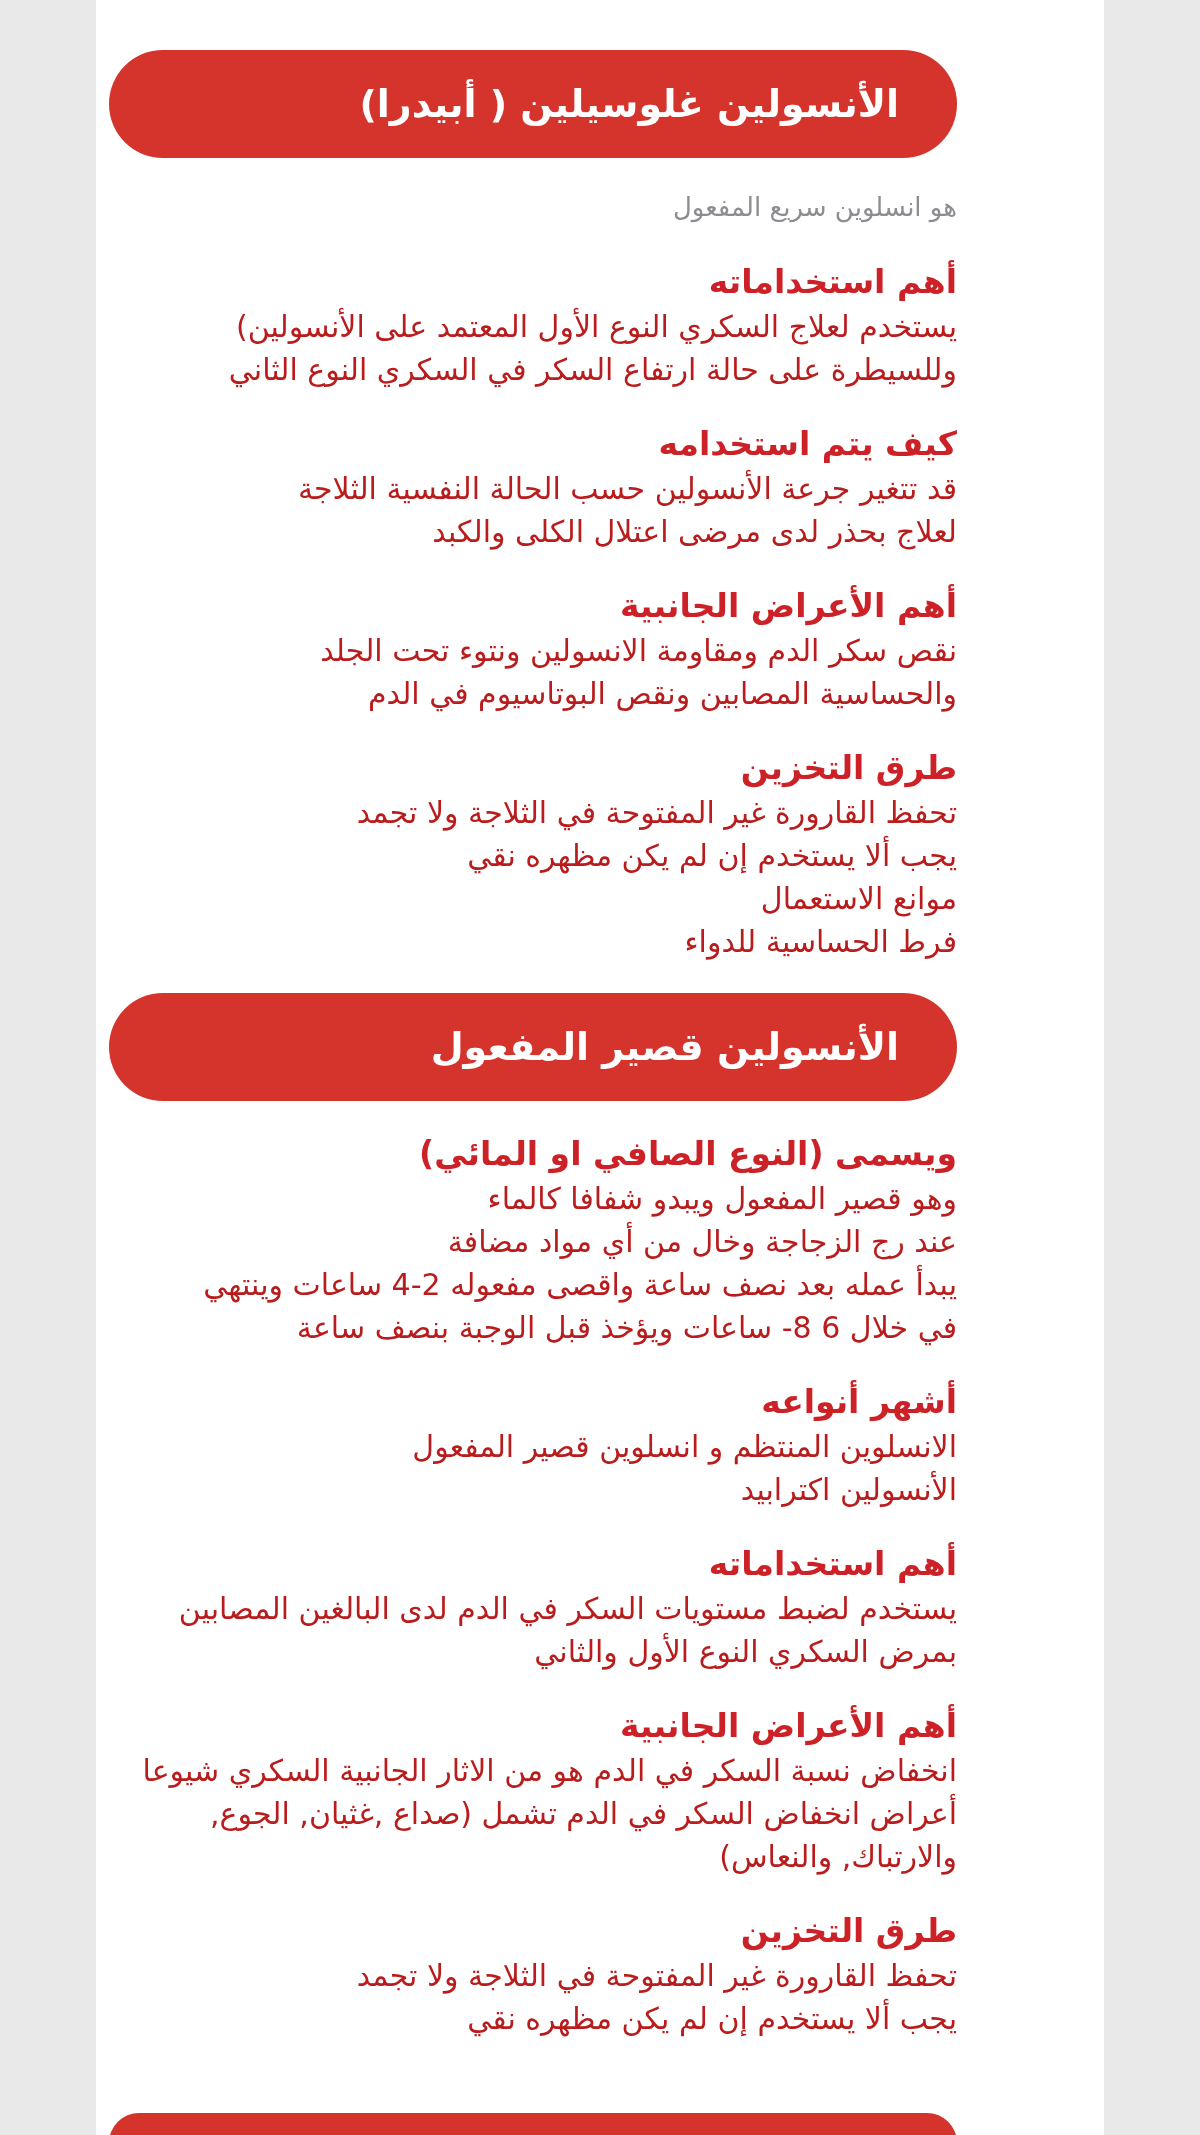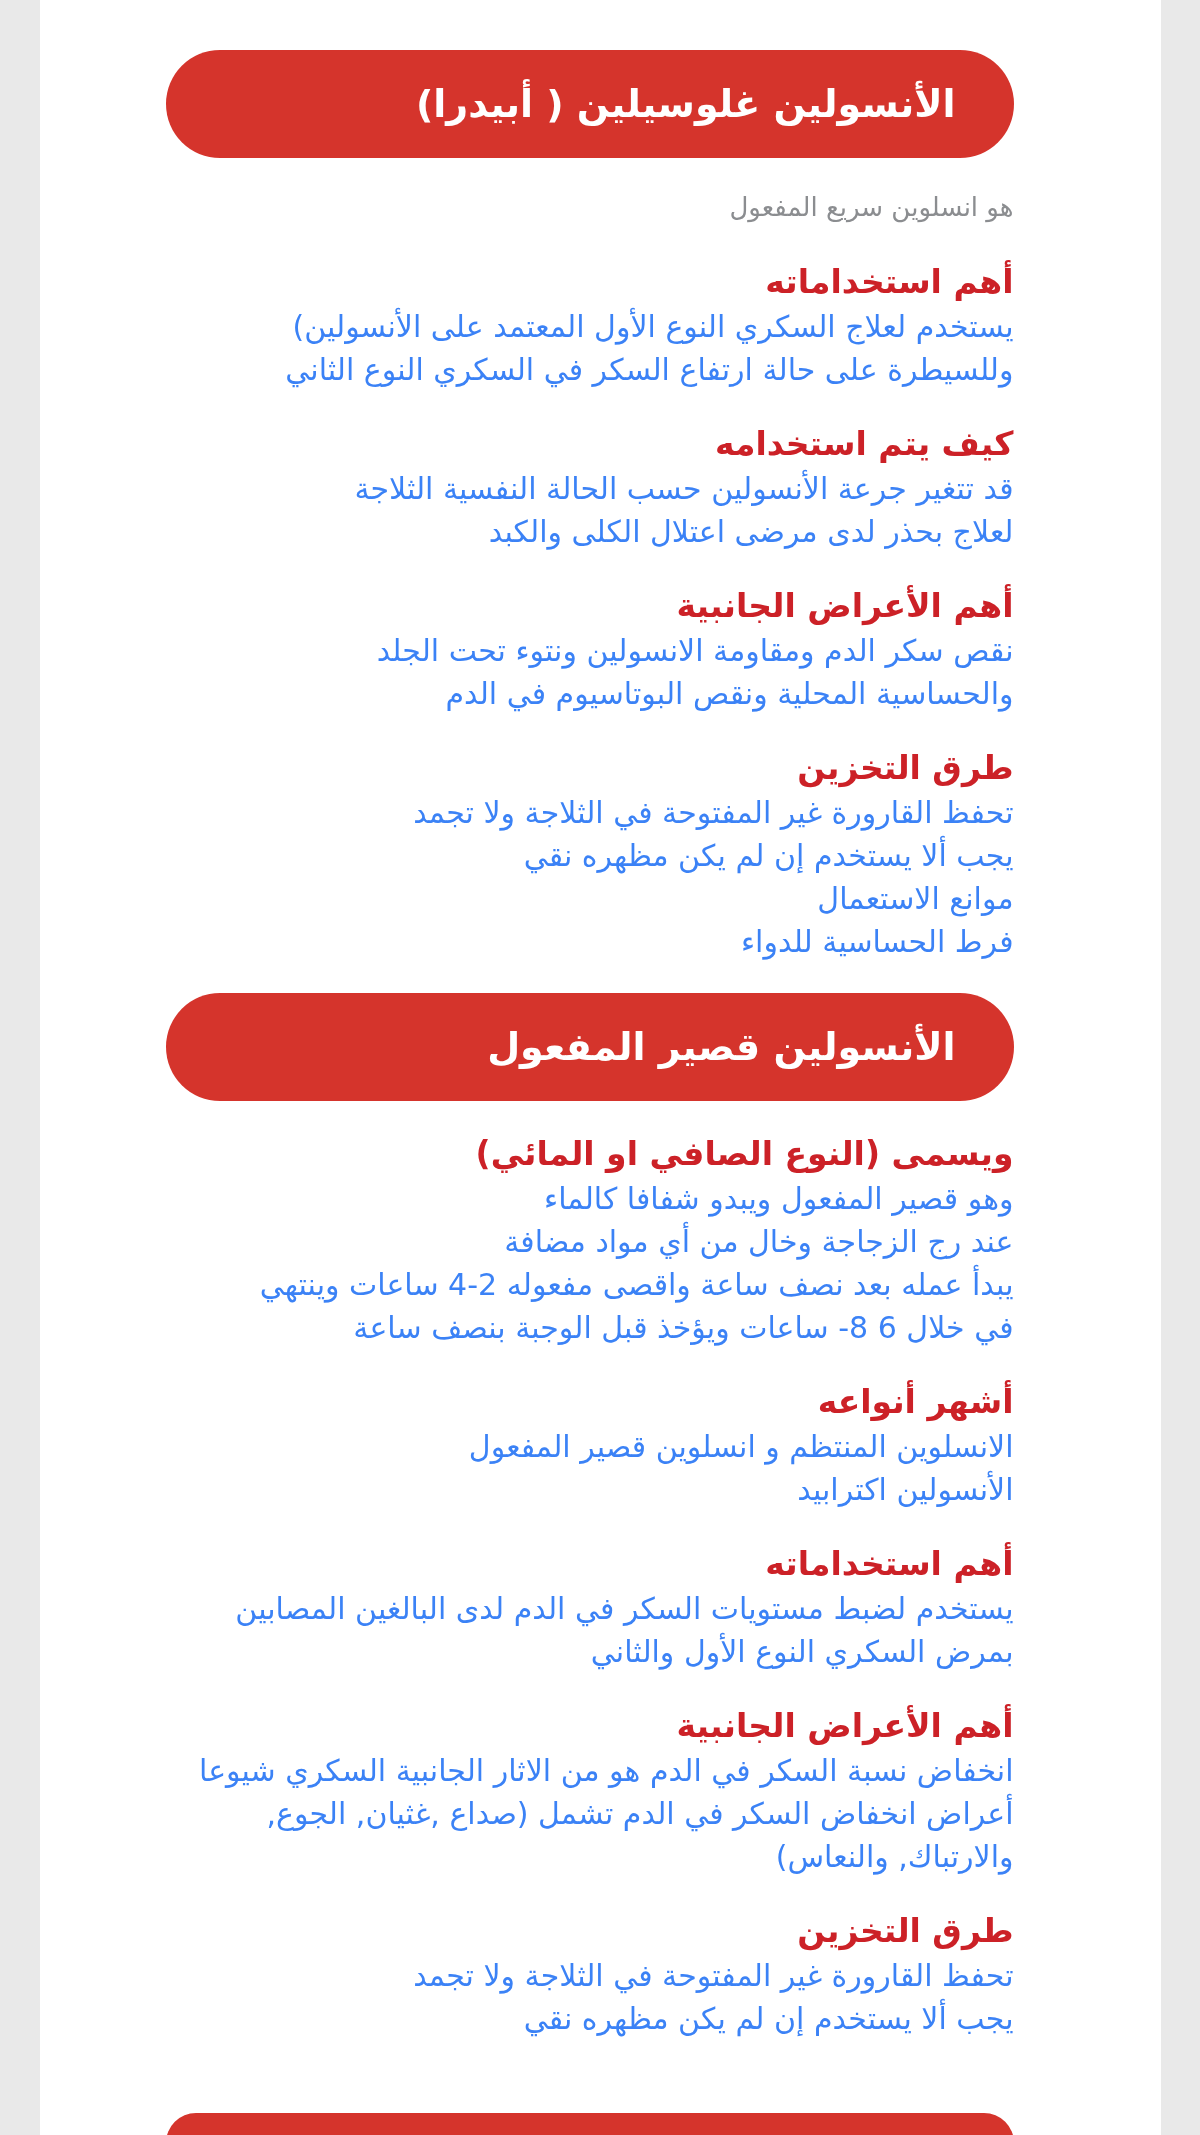--- a/index.html
+++ b/index.html
@@ -1,18 +1,18 @@
 <!DOCTYPE html>
 <html lang="ar"><head>
 <meta charset="utf-8">
 <style>
   html,body{margin:0;padding:0;background:#e9e9e9;}
   .page{
     position:relative;
-    width:1121px;height:2135px;
+    width:1008px;height:2135px;
     background:#ffffff;
     overflow:hidden;
     font-family:"DejaVu Sans", sans-serif;
     margin:0 auto;
   }
   .column{
     position:absolute;
     top:0;
     right:147px;
     width:848px;
@@ -43,21 +43,21 @@
   .block{margin-top:30px;}
   .heading{
     font-size:33px;
     line-height:46px;
     font-weight:bold;
     color:#cc2127;
   }
   .line{
     font-size:30px;
     line-height:43px;
-    color:#3b82f6;
+    color:#b91c1c;
   }
   .banner-partial{
     position:absolute;
     top:2113px;
     right:147px;
     width:848px;
     height:60px;
     background:#d5342c;
     border-radius:46px;
   }
@@ -82,21 +82,21 @@
 
     <div class="block">
       <div class="heading">كيف يتم استخدامه</div>
       <div class="line">قد تتغير جرعة الأنسولين حسب الحالة النفسية الثلاجة</div>
       <div class="line">لعلاج بحذر لدى مرضى اعتلال الكلى والكبد</div>
     </div>
 
     <div class="block">
       <div class="heading">أهم الأعراض  الجانبية</div>
       <div class="line">نقص سكر الدم ومقاومة الانسولين ونتوء تحت الجلد</div>
-      <div class="line">والحساسية المحلية ونقص البوتاسيوم في الدم</div>
+      <div class="line">والحساسية المصابين ونقص البوتاسيوم في الدم</div>
     </div>
 
     <div class="block">
       <div class="heading">طرق التخزين</div>
       <div class="line">تحفظ القارورة غير المفتوحة في الثلاجة ولا تجمد</div>
       <div class="line">يجب ألا يستخدم إن لم يكن مظهره نقي</div>
       <div class="line">موانع الاستعمال</div>
       <div class="line">فرط الحساسية للدواء</div>
     </div>
 

